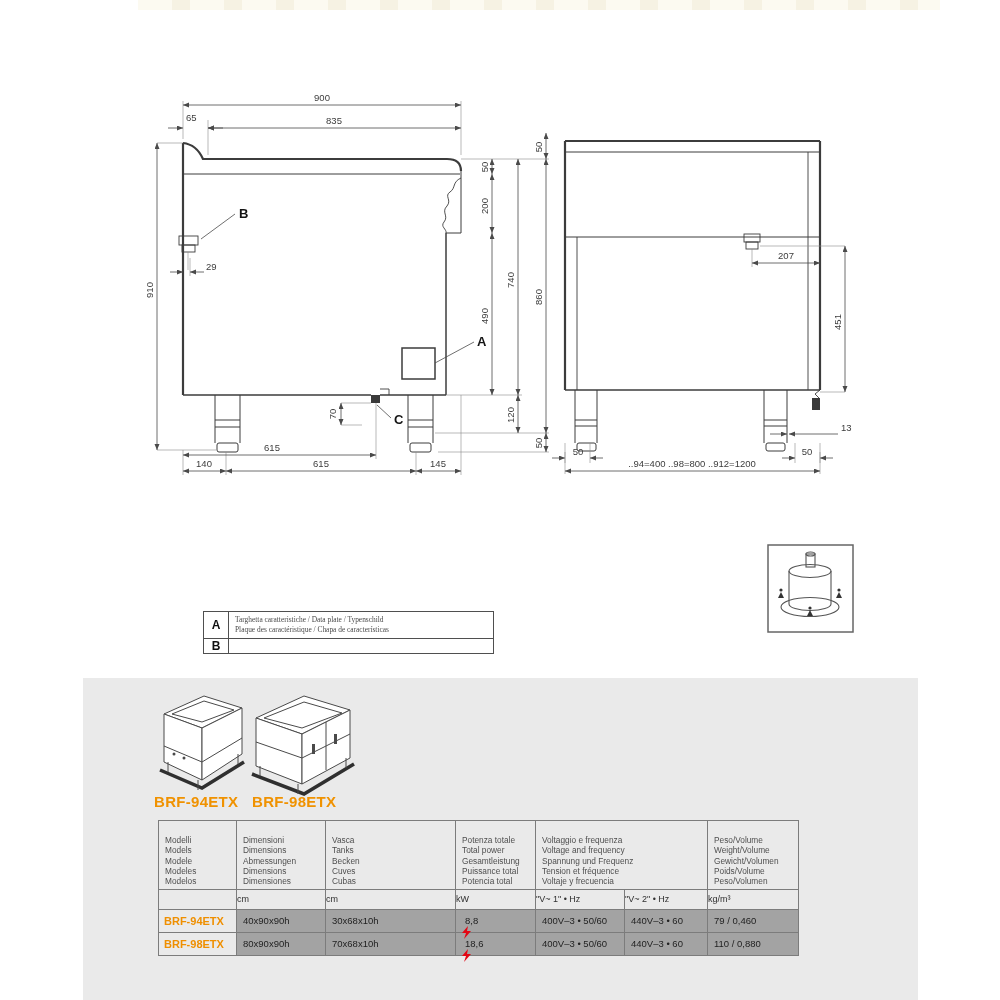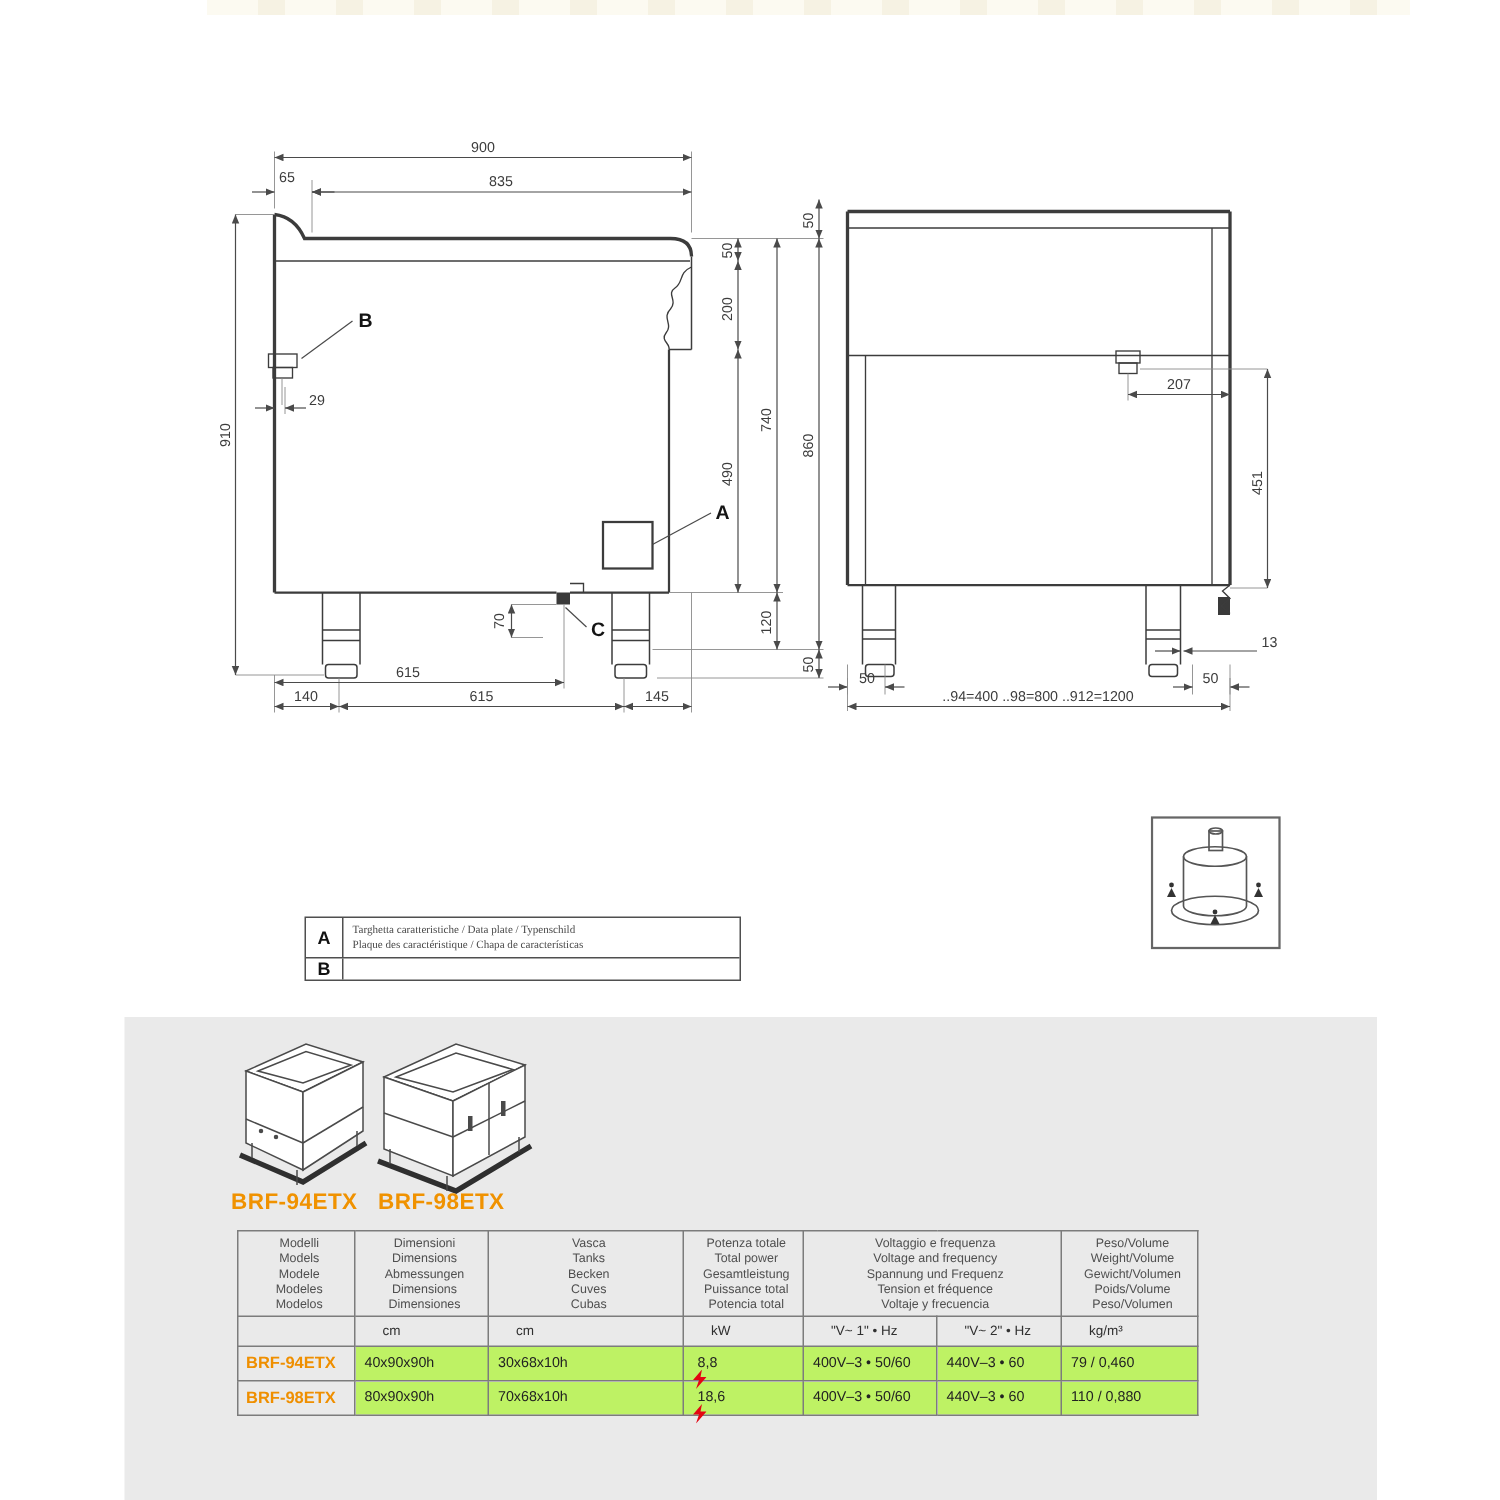--- a/index.html
+++ b/index.html
@@ -27,25 +27,25 @@
               border-right:1.2px solid #4f4f4f;font-weight:bold;font-size:12px;color:#111;}
   .legend-text{flex:1;padding:3px 6px;font-size:7.4px;line-height:1.35;color:#4a4a4a;
                white-space:pre-line;font-family:Liberation Serif, serif;}
   
   .panel{position:absolute;left:83px;top:678px;width:835px;height:322px;background:#eaeaea;}
   .plabel{position:absolute;font-weight:bold;font-size:15px;color:#f09200;letter-spacing:.3px;}
   
   table.spec{position:absolute;left:158px;top:820px;width:640px;border-collapse:collapse;
              table-layout:fixed;}
   table.spec td{border:1px solid #7c7c7c;overflow:hidden;}
-  td.hd{font-size:8.3px;line-height:1.25;color:#4f4f4f;padding:2px 2px 2px 6px;
-        vertical-align:top;white-space:pre-line;text-align:center;}
-  td.unit{font-size:9px;color:#303030;height:17px;padding-left:18px;}
+  td.hd{font-size:8.3px;line-height:1.25;color:#4f4f4f;padding:14px 2px 2px 6px;
+        vertical-align:top;white-space:pre-line;}
+  td.unit{font-size:9px;color:#303030;height:17px;padding-left:0;}
   td.model{color:#ef8f00;font-weight:bold;font-size:11px;padding-left:5px;height:20px;}
-  td.val{background:#bef264;font-size:9.5px;color:#222;padding-left:6px;}
+  td.val{background:#a3a3a3;font-size:9.5px;color:#222;padding-left:6px;}
   .bolt{display:inline-block;vertical-align:-2px;margin-right:3px;}
 </style>
 </head>
 <body>
 
 <div id="canvas">
 
   <div class="top-strip"></div>
 
   <svg width="1000" height="560" style="left:0;top:0">

